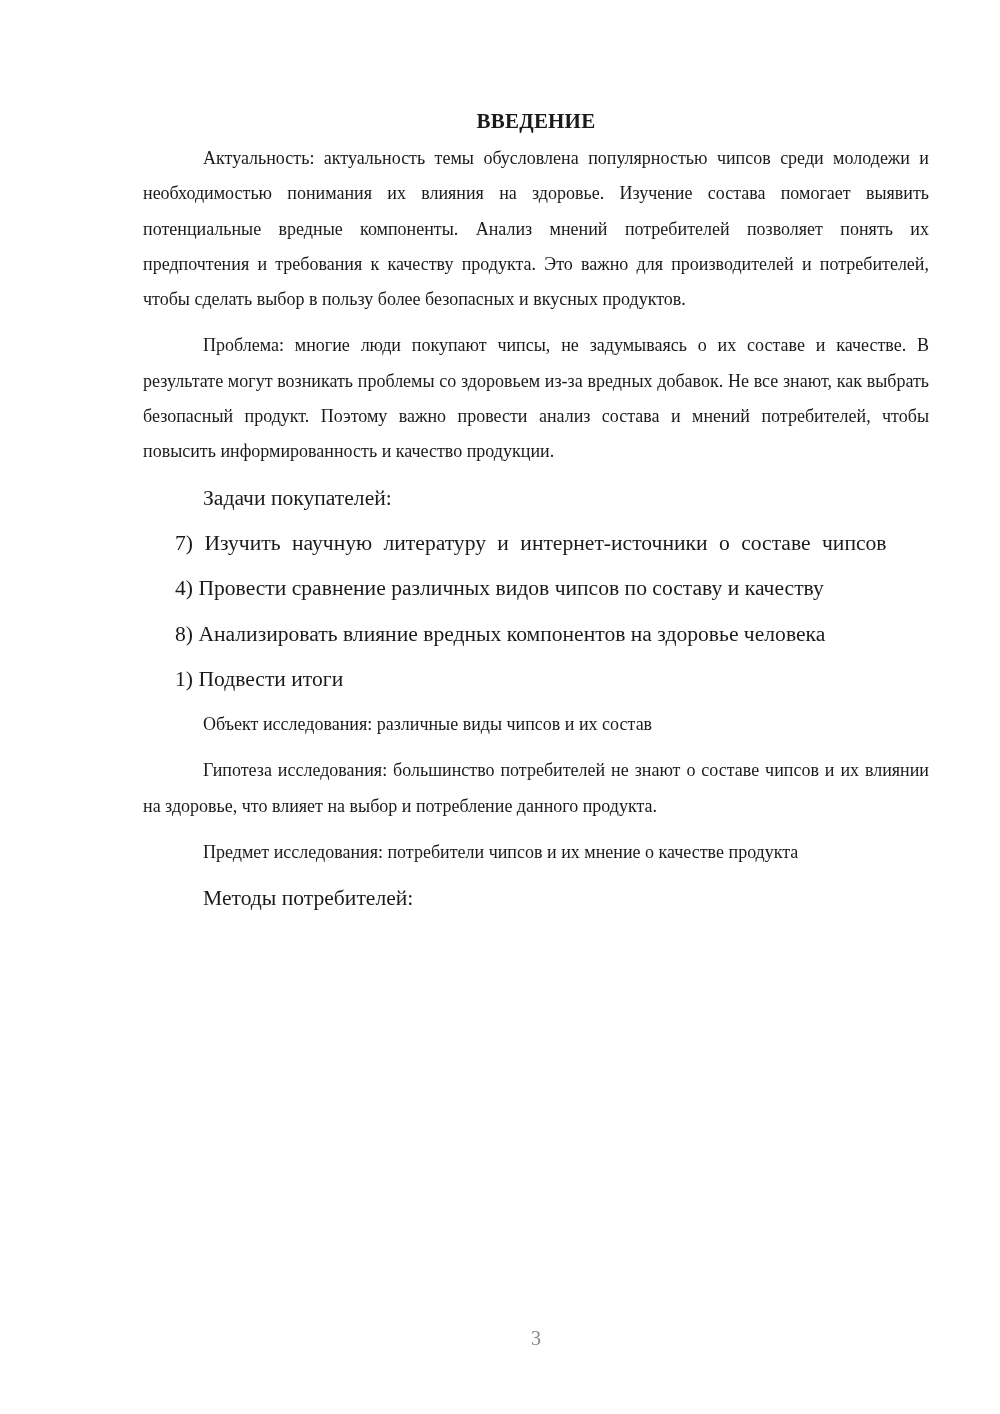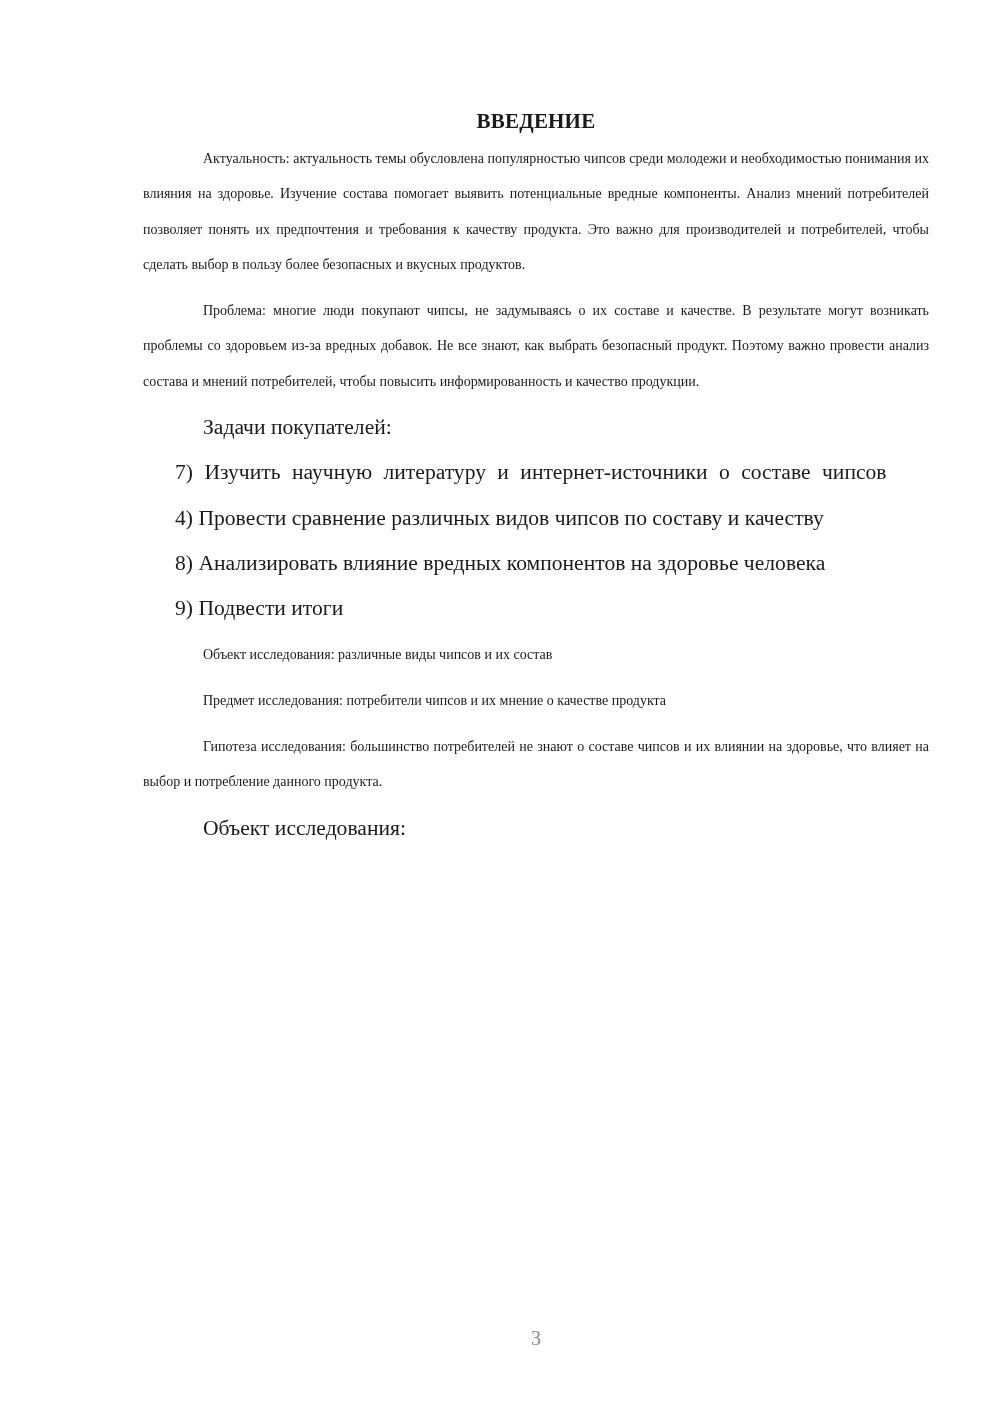--- a/index.html
+++ b/index.html
@@ -23,21 +23,21 @@
     }
     .title {
       text-align: center;
       font-weight: bold;
       font-size: 21px;
       line-height: 35px;
       margin: 0 0 2px 0;
       letter-spacing: 0.2px;
     }
     .para {
-      font-size: 14px;
+      font-size: 18px;
       line-height: 35.3px;
       text-align: justify;
       text-indent: 60px;
       margin: 0 0 11px 0;
       hyphens: none;
     }
     .task-heading {
       font-size: 21.6px;
       line-height: 35.3px;
       text-indent: 60px;
@@ -74,25 +74,25 @@
 
   <p class="para">Проблема: многие люди покупают чипсы, не задумываясь о их составе и качестве. В результате могут возникать проблемы со здоровьем из-за вредных добавок. Не все знают, как выбрать безопасный продукт. Поэтому важно провести анализ состава и мнений потребителей, чтобы повысить информированность и качество продукции.</p>
 
 
   <p class="task-heading">Задачи покупателей:</p>
 
   <div>
     <p class="list-item wide">7) Изучить научную литературу и интернет-источники о составе чипсов</p>
     <p class="list-item">4) Провести сравнение различных видов чипсов по составу и качеству</p>
     <p class="list-item">8) Анализировать влияние вредных компонентов на здоровье человека</p>
-    <p class="list-item">9) Подвести итоги</p>
+    <p class="list-item">1) Подвести итоги</p>
   </div>
 
   <p class="para">Объект исследования: различные виды чипсов и их состав</p>
 
+  <p class="para">Гипотеза исследования: большинство потребителей не знают о составе чипсов и их влиянии на здоровье, что влияет на выбор и потребление данного продукта.</p>
+
   <p class="para">Предмет исследования: потребители чипсов и их мнение о качестве продукта</p>
 
-  <p class="para">Гипотеза исследования: большинство потребителей не знают о составе чипсов и их влиянии на здоровье, что влияет на выбор и потребление данного продукта.</p>
-
-  <p class="task-heading">Объект исследования:</p>
+  <p class="task-heading">Методы потребителей:</p>
 </div>
 
 <div class="page-number">3</div>
 
 </body></html>

